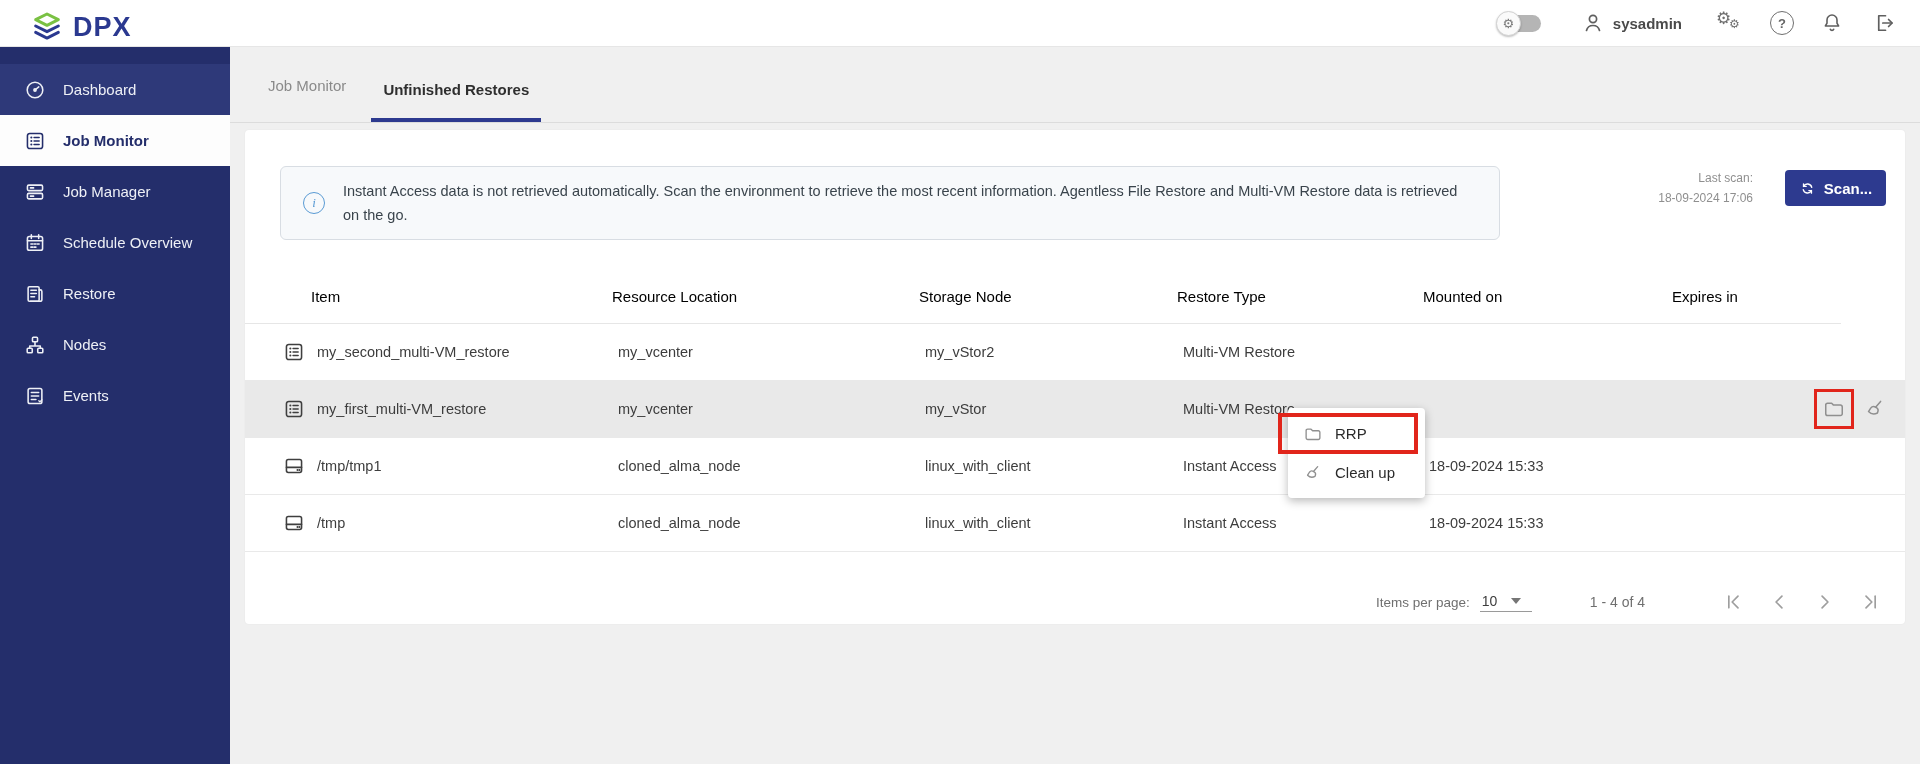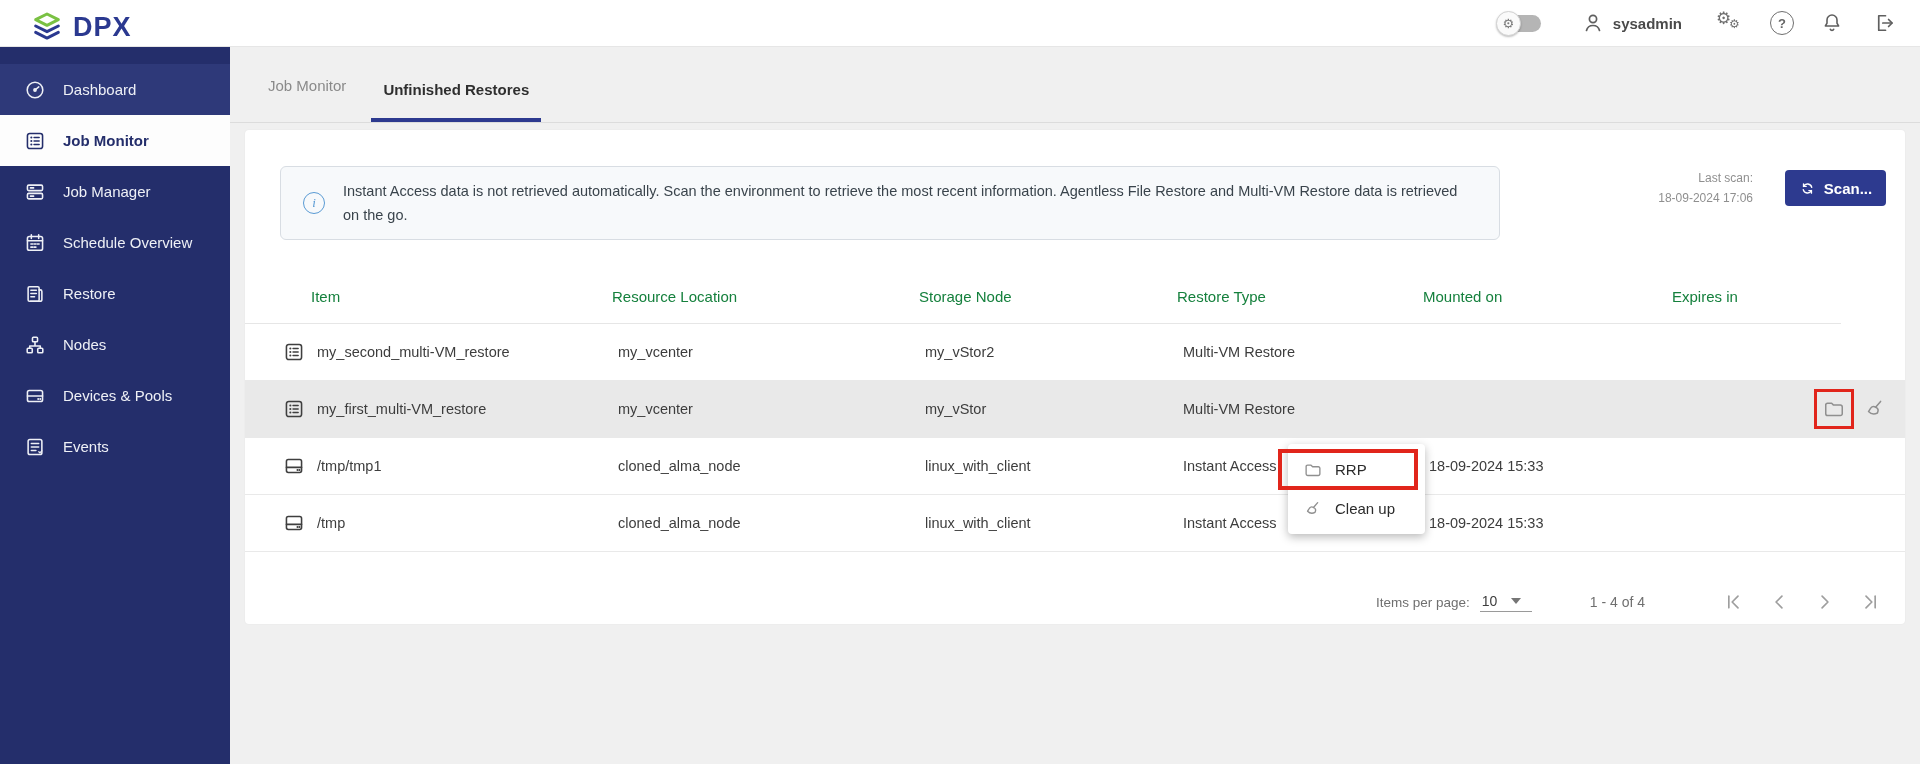--- a/index.html
+++ b/index.html
@@ -65,21 +65,21 @@
     font-size:12px; line-height:20px; color:#8f8f8f; }
   .scan-btn { position:absolute; right:19px; top:40px; width:101px; height:36px;
     background:#2d3a8f; color:#fff; border:none; border-radius:4px; font-size:15px;
     font-weight:700; display:flex; align-items:center; justify-content:center;
     gap:8px; cursor:pointer; font-family:inherit; }
 
   
   .grid { display:grid; grid-template-columns:66px 301px 307px 258px 246px 249px 1fr;
     align-items:center; }
   .thead { position:absolute; left:0; top:140px; width:1596px; height:54px;
-    border-bottom:1px solid #e6e6e6; font-size:15px; color:#15803d; }
+    border-bottom:1px solid #e6e6e6; font-size:15px; color:#000000; }
   .trow { position:absolute; left:0; width:1660px; height:57px;
     border-bottom:1px solid #e9e9e9; font-size:14.5px; color:#3d3d3d; cursor:pointer;padding-left:6px; }
   .trow.hl { background:#e9e9e9; }
   .row-icon { justify-self:end; margin-right:12px; color:#3f3f3f; display:flex; }
   .cell { padding-right:10px; overflow:hidden; white-space:nowrap; }
   .actions { position:absolute; right:18px; top:50%; transform:translateY(-50%);
     display:flex; align-items:center; gap:9px; }
   .folder-box { width:40px; height:40px; border:3px solid #e1251b;
     display:flex; align-items:center; justify-content:center; }
   .action-icon { color:#8f8f8f; display:flex; cursor:pointer; }
@@ -91,21 +91,21 @@
   .ipp-select { display:flex; align-items:center; gap:14px; border-bottom:1px solid #9a9a9a;
     padding:0 4px 2px 2px; min-width:52px; font-size:14px; color:#3d3d3d; cursor:pointer; }
   .caret { width:0; height:0; border-left:5px solid transparent;
     border-right:5px solid transparent; border-top:6px solid #757575; }
   .range { font-size:14px; margin:0 52px 0 58px; color:#6f6f6f; }
   .nav-btn { color:#9e9e9e; display:flex; margin-left:26px; cursor:pointer; }
 
   
   .ctx-menu { position:absolute; left:1288px; top:408px; width:137px;
     background:#fff; border-radius:4px; box-shadow:0 3px 10px rgba(0,0,0,.28);
-    padding:6px 0; z-index:40;margin-top:36px; }
+    padding:6px 0; z-index:40; }
   .ctx-item { height:39px; display:flex; align-items:center; gap:12px;
     padding-left:15px; font-size:15px; color:#2b2b2b; cursor:pointer; }
   .ctx-item .mi { color:#8f8f8f; display:flex; }
   .rrp-box { position:absolute; left:-10px; top:5px; width:140px; height:41px;
     border:4px solid #e1251b; pointer-events:none; }
 
   .flex-center { display:flex; align-items:center; justify-content:center; }
 </style>
 </head>
 <body>
@@ -196,28 +196,20 @@
     <span>Restore</span>
   </div>
   <div class="side-item">
     <svg width="22" height="22" viewBox="0 0 24 24" fill="none" stroke="currentColor" stroke-width="1.7" stroke-linecap="round" stroke-linejoin="round">
       <rect x="9.25" y="3.5" width="5.5" height="5" rx="1"></rect>
       <rect x="3.5" y="15.5" width="5.5" height="5" rx="1"></rect>
       <rect x="15" y="15.5" width="5.5" height="5" rx="1"></rect>
       <path d="M12 8.5v3M6.25 15.5v-2.5h11.5v2.5M12 11.5v1.5"></path>
     </svg>
     <span>Nodes</span>
-  </div>
-  <div class="side-item">
-    <svg width="22" height="22" viewBox="0 0 24 24" fill="none" stroke="currentColor" stroke-width="1.7" stroke-linecap="round">
-      <rect x="3.75" y="6" width="16.5" height="12" rx="2"></rect>
-      <path d="M3.75 12h16.5"></path>
-      <path d="M15.5 15.2h.01M17.8 15.2h.01" stroke-width="2.2"></path>
-    </svg>
-    <span>Devices &amp; Pools</span>
   </div>
   <div class="side-item">
     <svg width="22" height="22" viewBox="0 0 24 24" fill="none" stroke="currentColor" stroke-width="1.7" stroke-linecap="round">
       <rect x="4.5" y="3.75" width="15" height="16.5" rx="2"></rect>
       <path d="M8 8.2h8M8 12h8M8 15.8h5"></path>
       <path d="M16.2 17.2l1.2 1.2 2-2.2" stroke-width="1.5"></path>
     </svg>
     <span>Events</span>
   </div>
 </nav>

